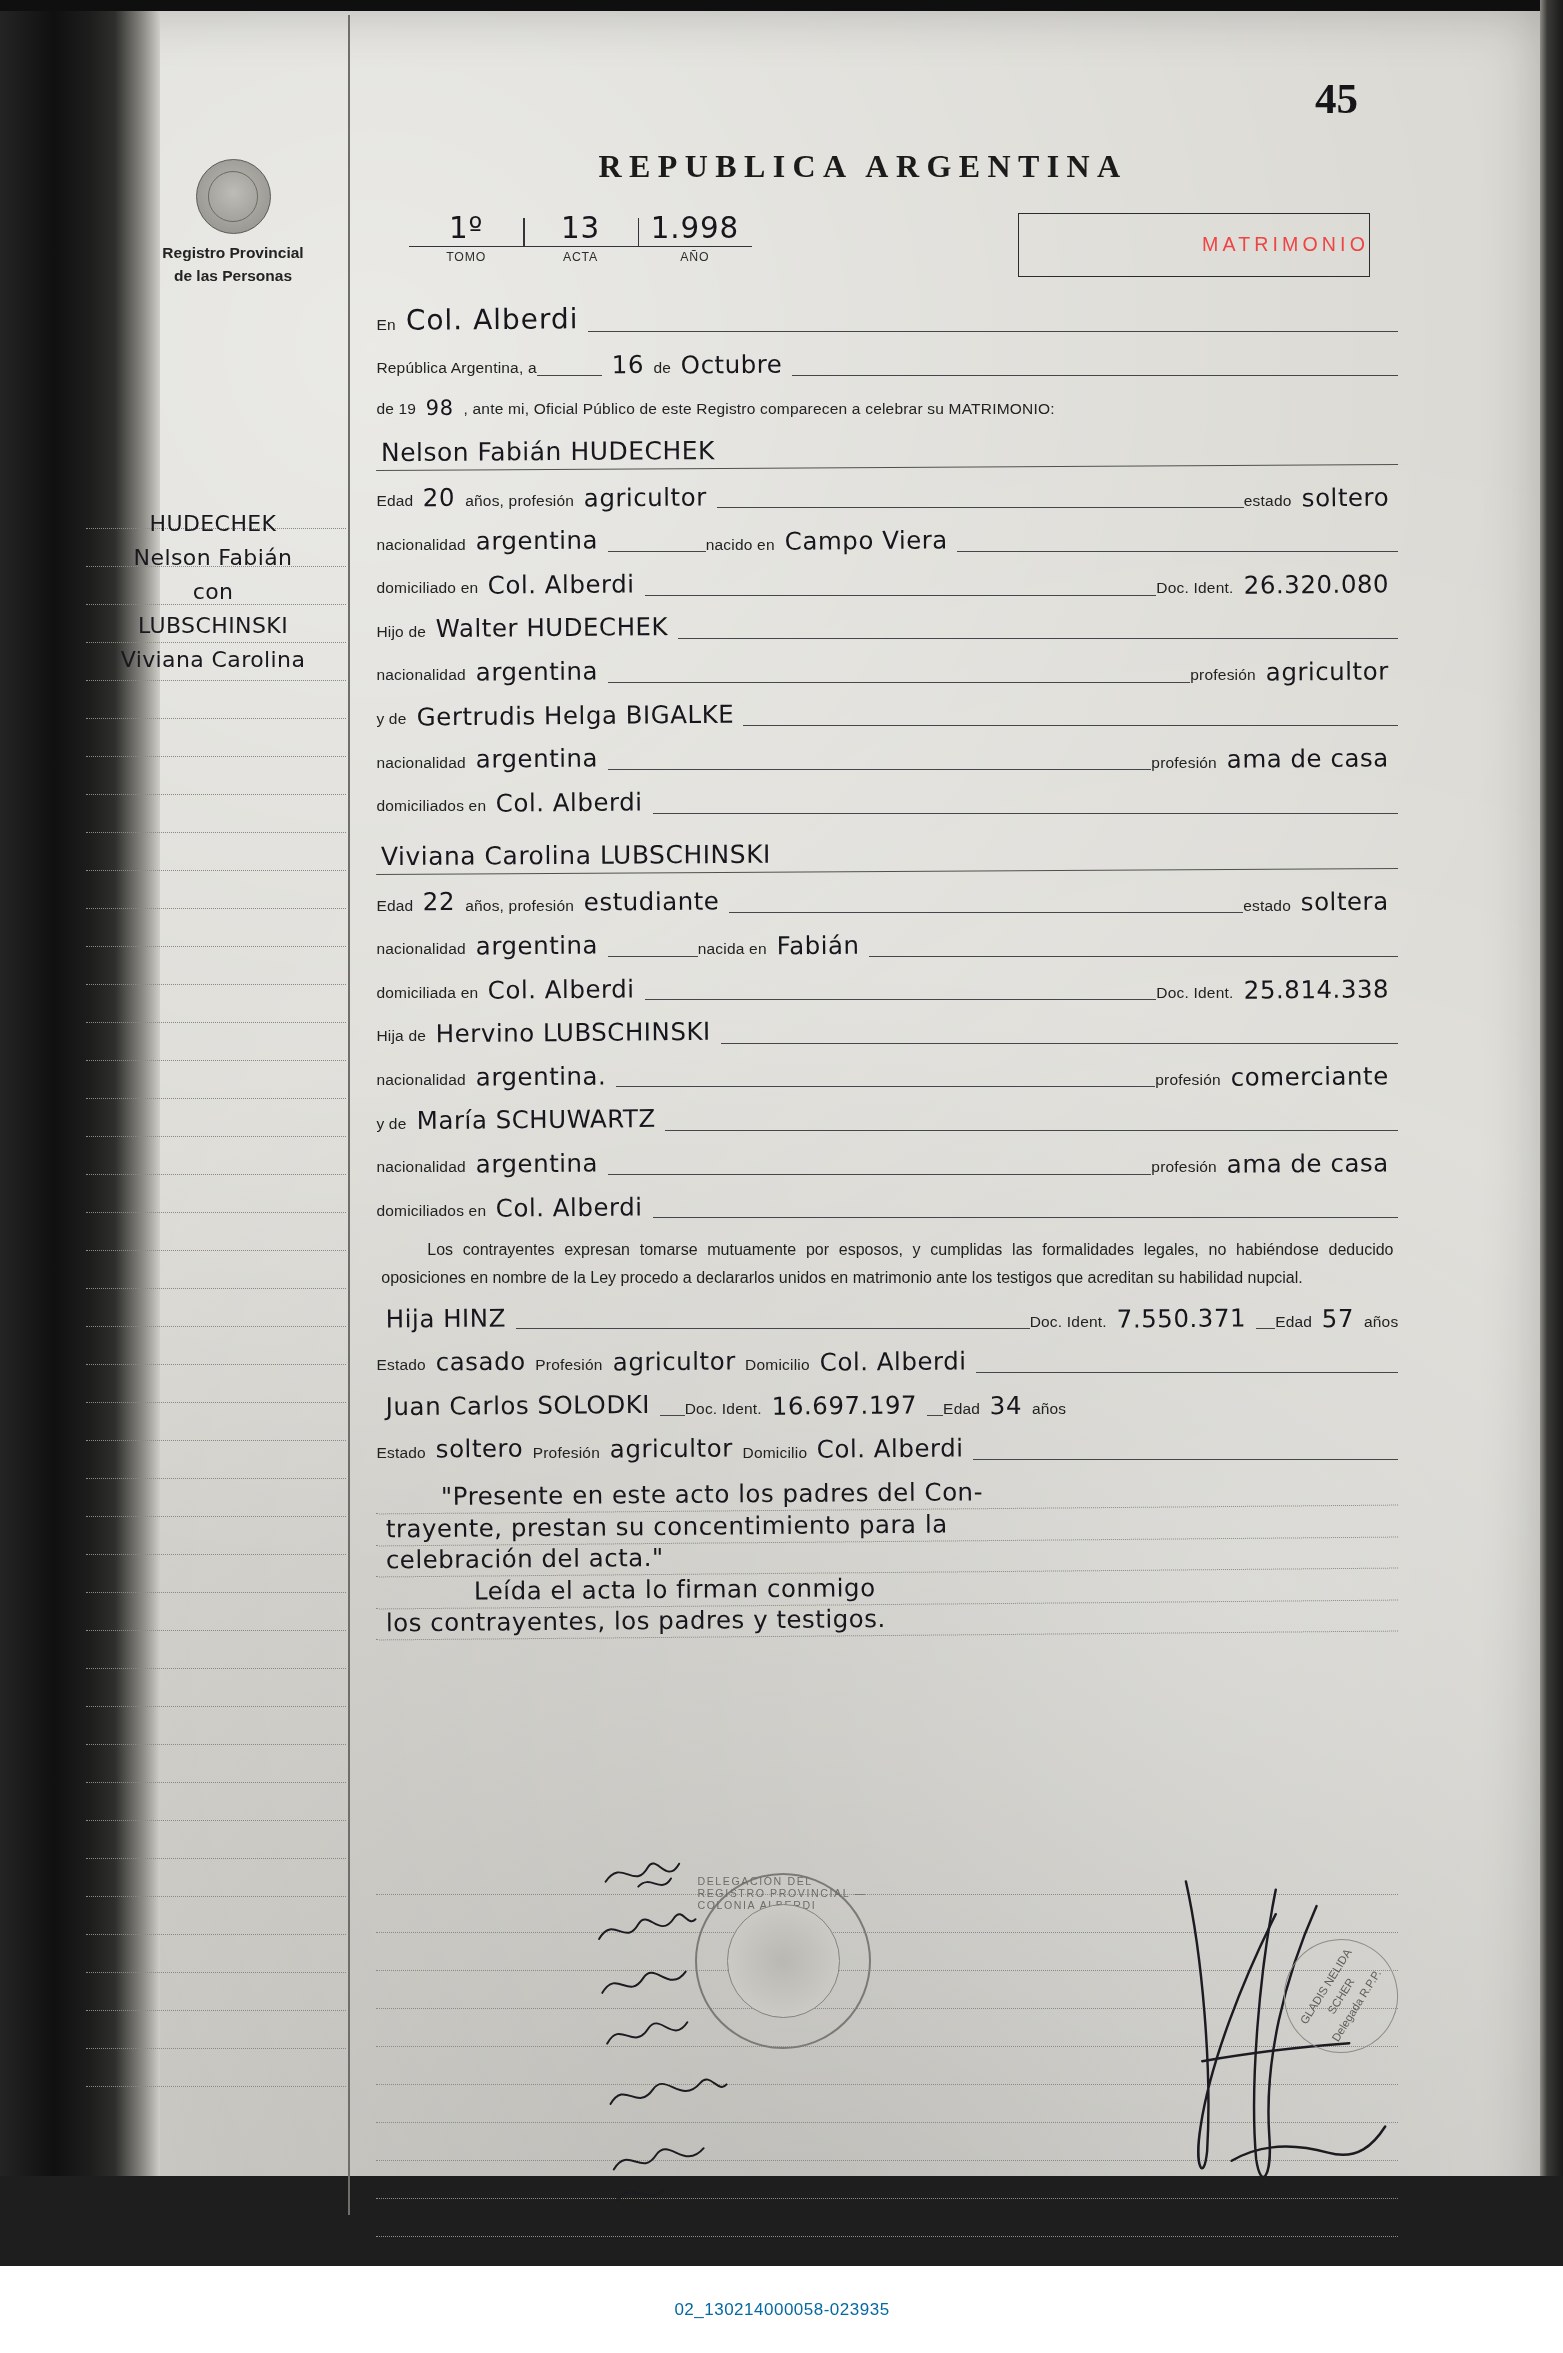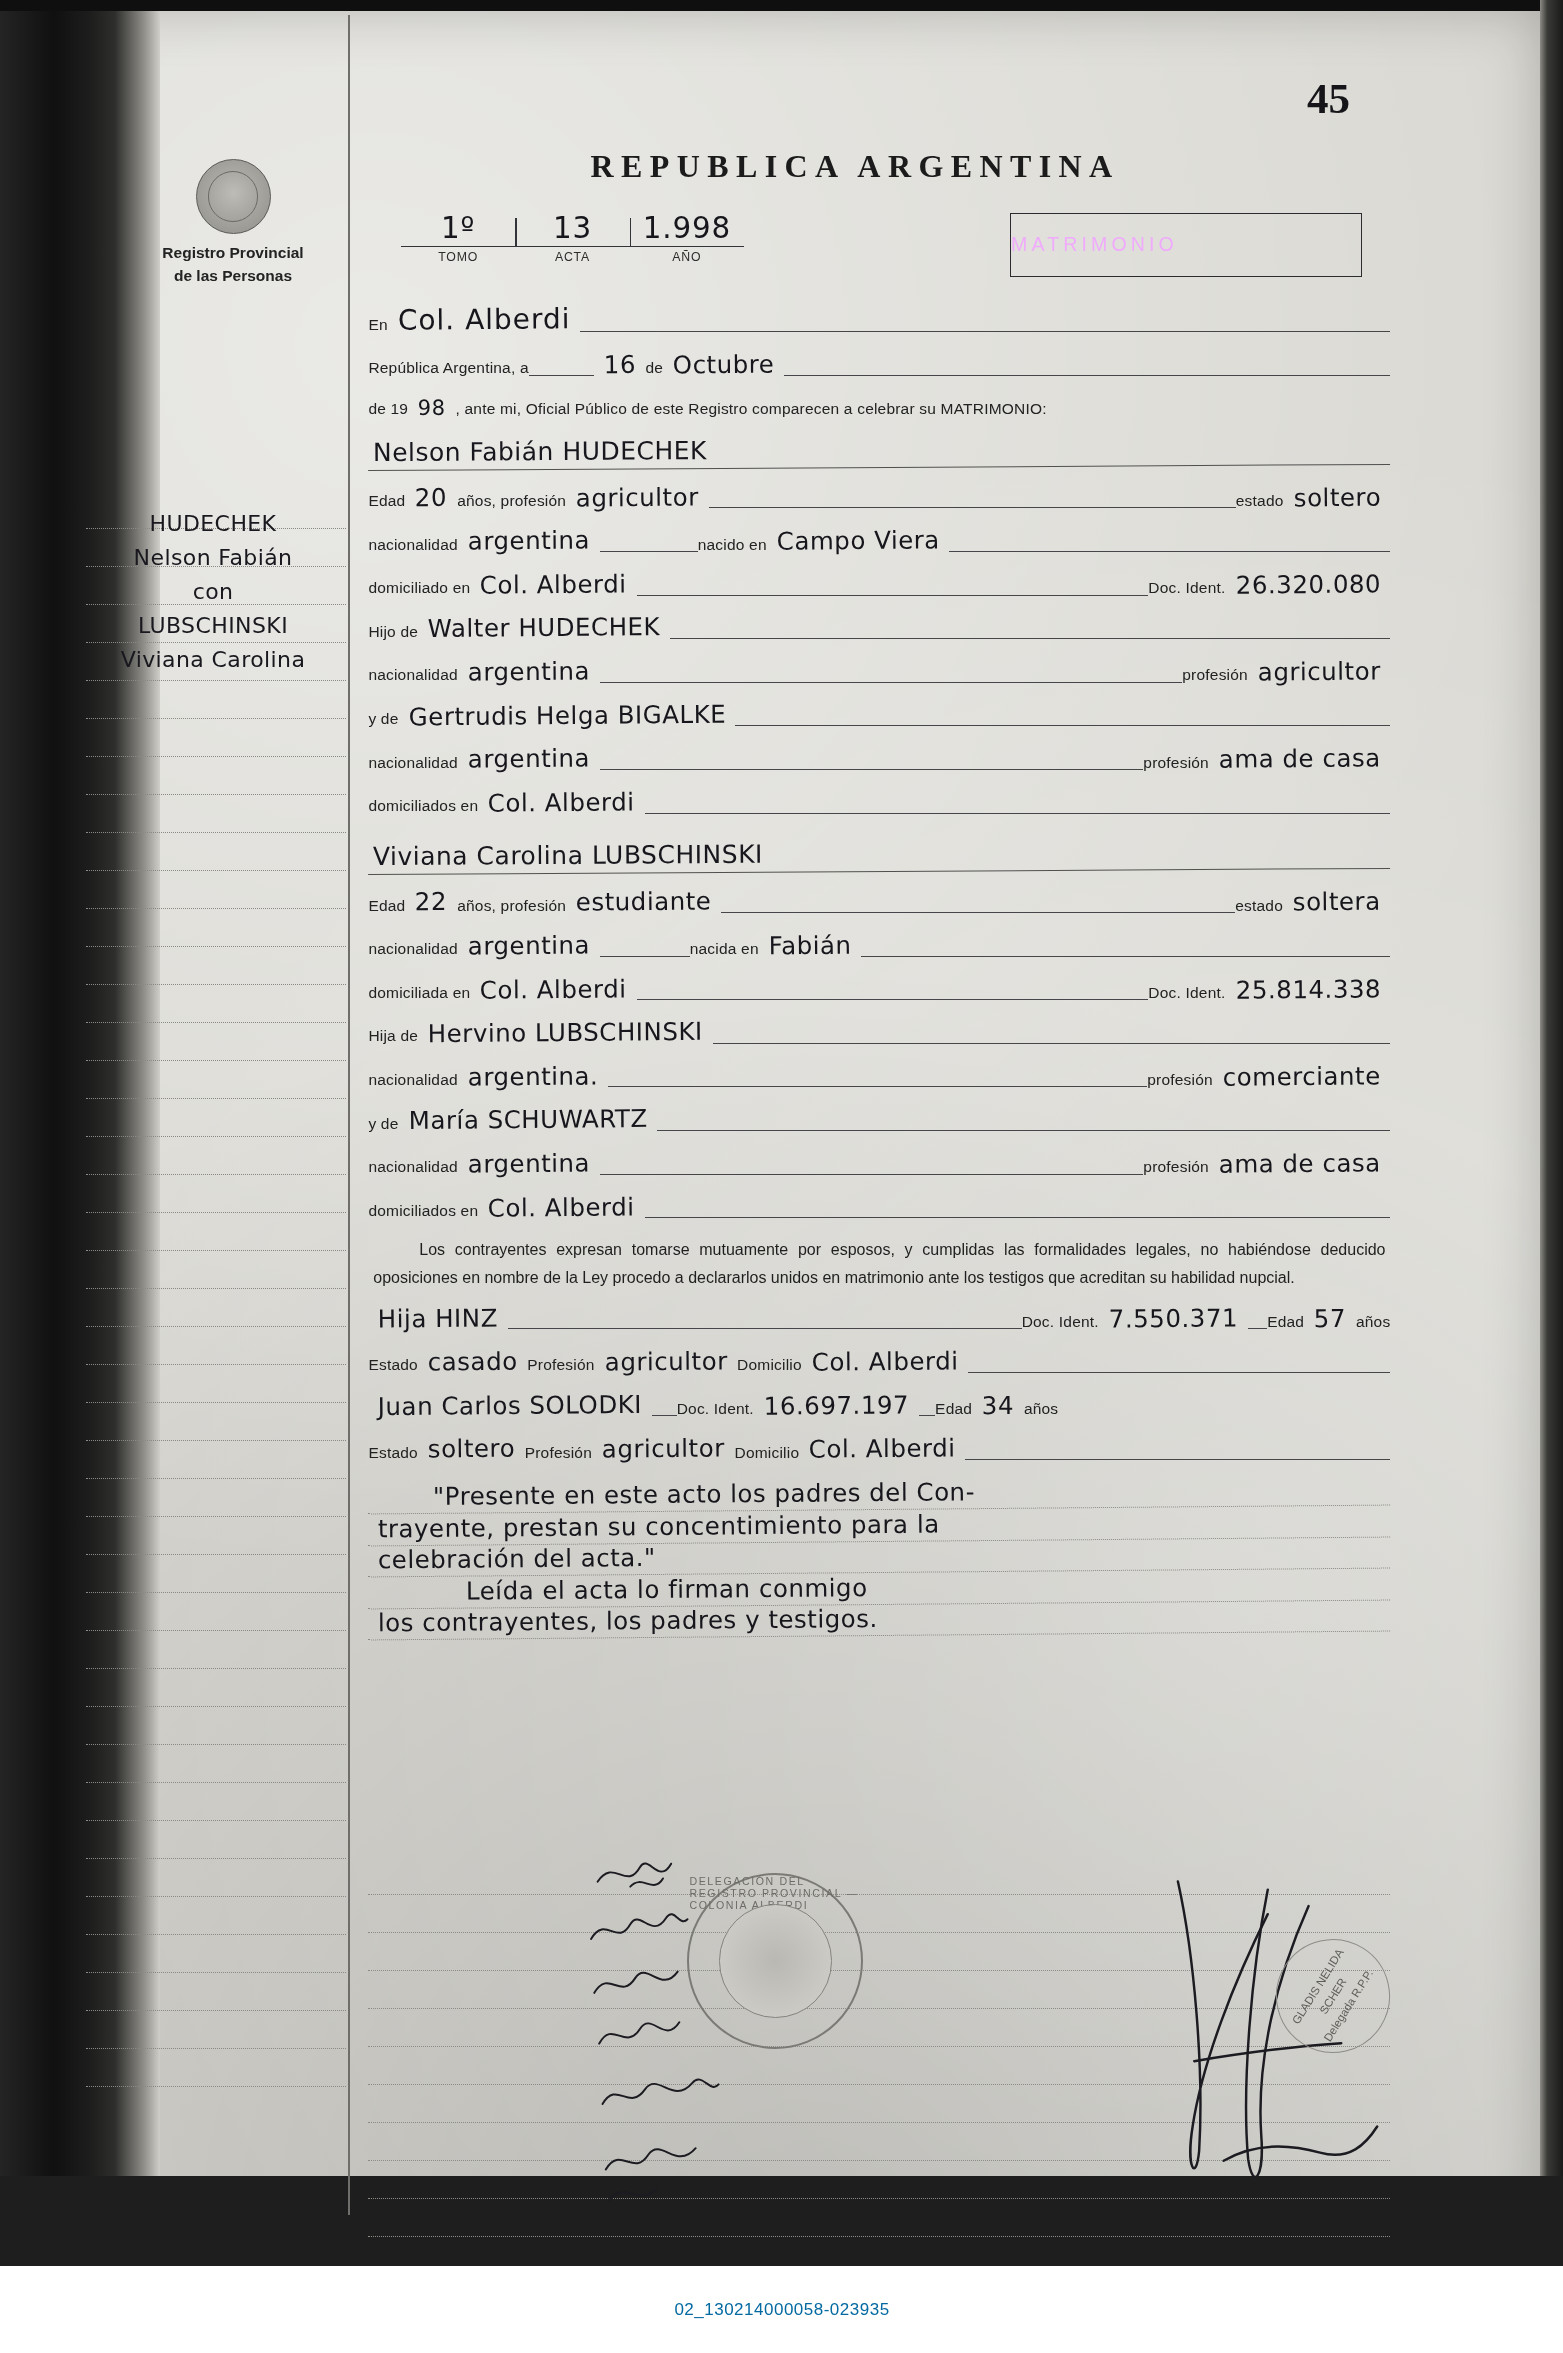--- a/index.html
+++ b/index.html
@@ -65,21 +65,21 @@
     background: #1e1e1e;
   }
   #darkright {
     position: absolute; right: 0; top: 0; width: 24.5px; height: 2354px;
     background: linear-gradient(to left, #171717 0%, #3a3a38 70%, #8d8c86 100%);
   }
 
   
   #form {
     position: absolute;
-    left: 352px; top: 24.5px;
+    left: 360px; top: 24.5px;
     width: 1055px; height: 2208px;
     color: #1b1b1b;
   }
   
   #vrule {
     position: absolute;
     left: 348px; top: 14.7px;
     width: 1.6px; height: 2200px;
     background: #6f6e6a;
   }
@@ -214,24 +214,24 @@
   #tomo-labels .cell {
     flex: 1; text-align: center;
     font-size: 12.3px; letter-spacing: 0.8px; color: #2c2c2c;
   }
 
   #matrimonio-box {
     position: absolute;
     right: 45px; top: 188px;
     width: 352px; height: 64px;
     border: 1.6px solid #2b2b30;
-    display: flex; align-items: center; justify-content: flex-start;
+    display: flex; align-items: center; justify-content: flex-end;
     font-size: 19.6px;
     letter-spacing: 4.1px;
-    color: #f0abfc;
+    color: #ef4444;
   }
 
   #body { position: absolute; left: 16.4px; top: 278px; width: 1022px; }
 
   .para {
     font-size: 16px;
     line-height: 1.75;
     text-align: justify;
     color: #1f1f1f;
     margin: 13px 0 11.4px 0;

